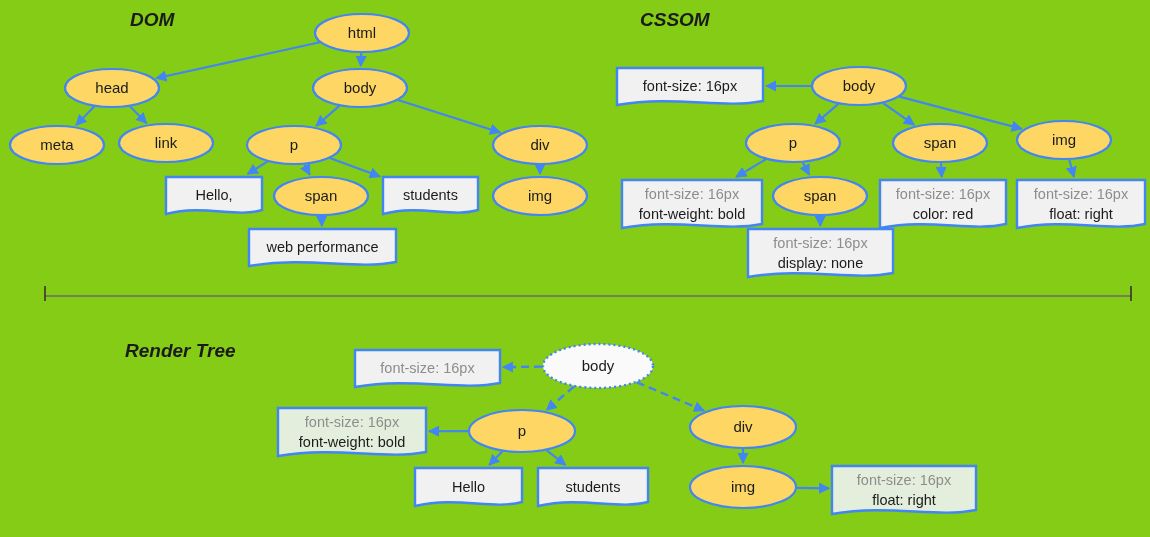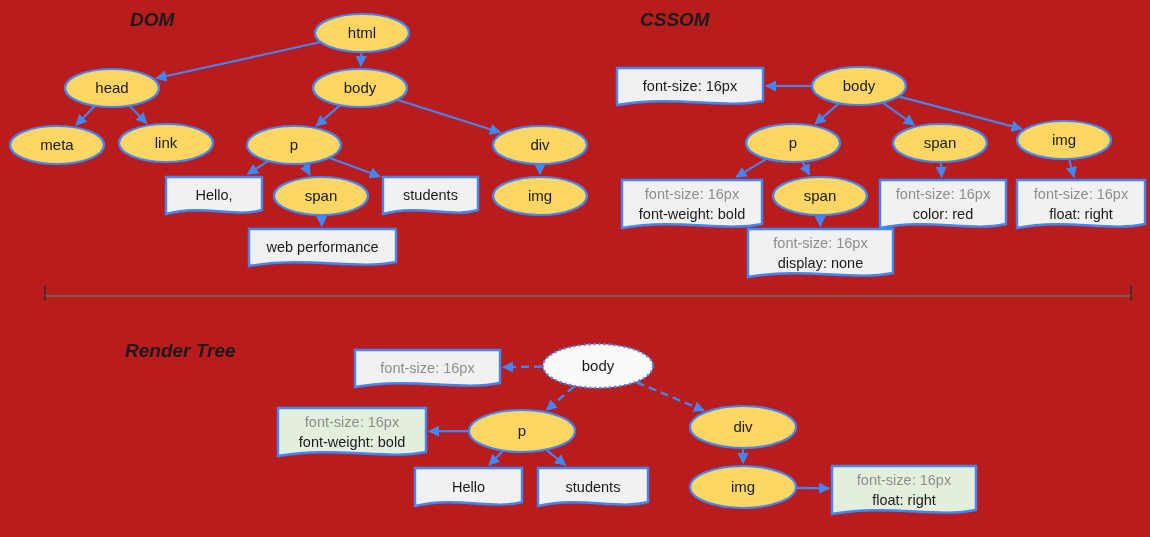--- a/index.html
+++ b/index.html
@@ -4,21 +4,21 @@
 <style>
   html, body {
     margin: 0;
     padding: 0;
     background: #ffffff;
   }
   #stage {
     position: relative;
     width: 1150px;
     height: 537px;
-    background: #b91c1c;
+    background: #84cc16;
     overflow: hidden;
     font-family: "Liberation Sans", sans-serif;
   }
   #diagram {
     position: absolute;
     left: 0;
     top: 0;
     width: 1150px;
     height: 537px;
     display: block;

